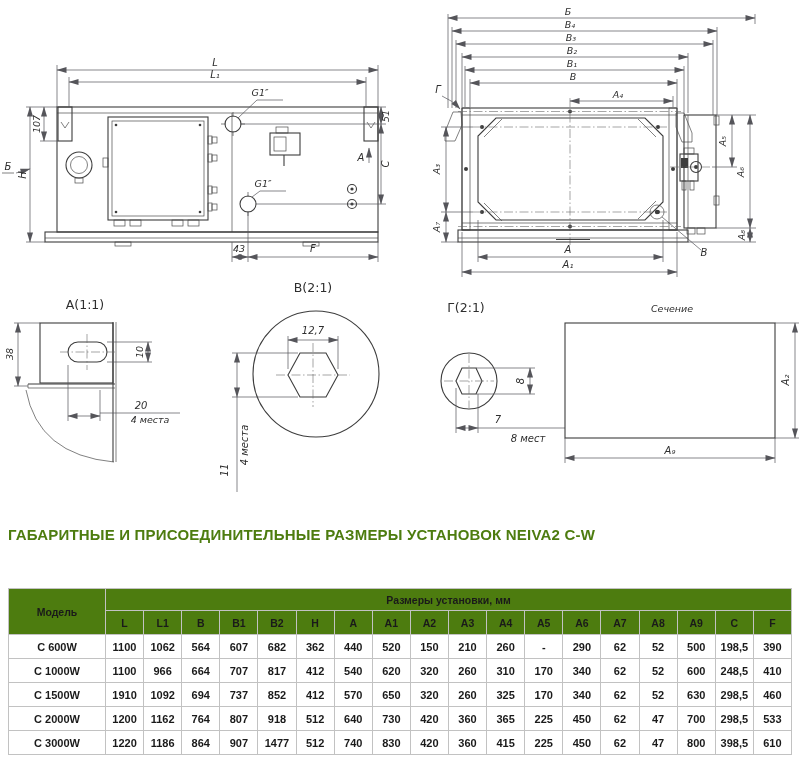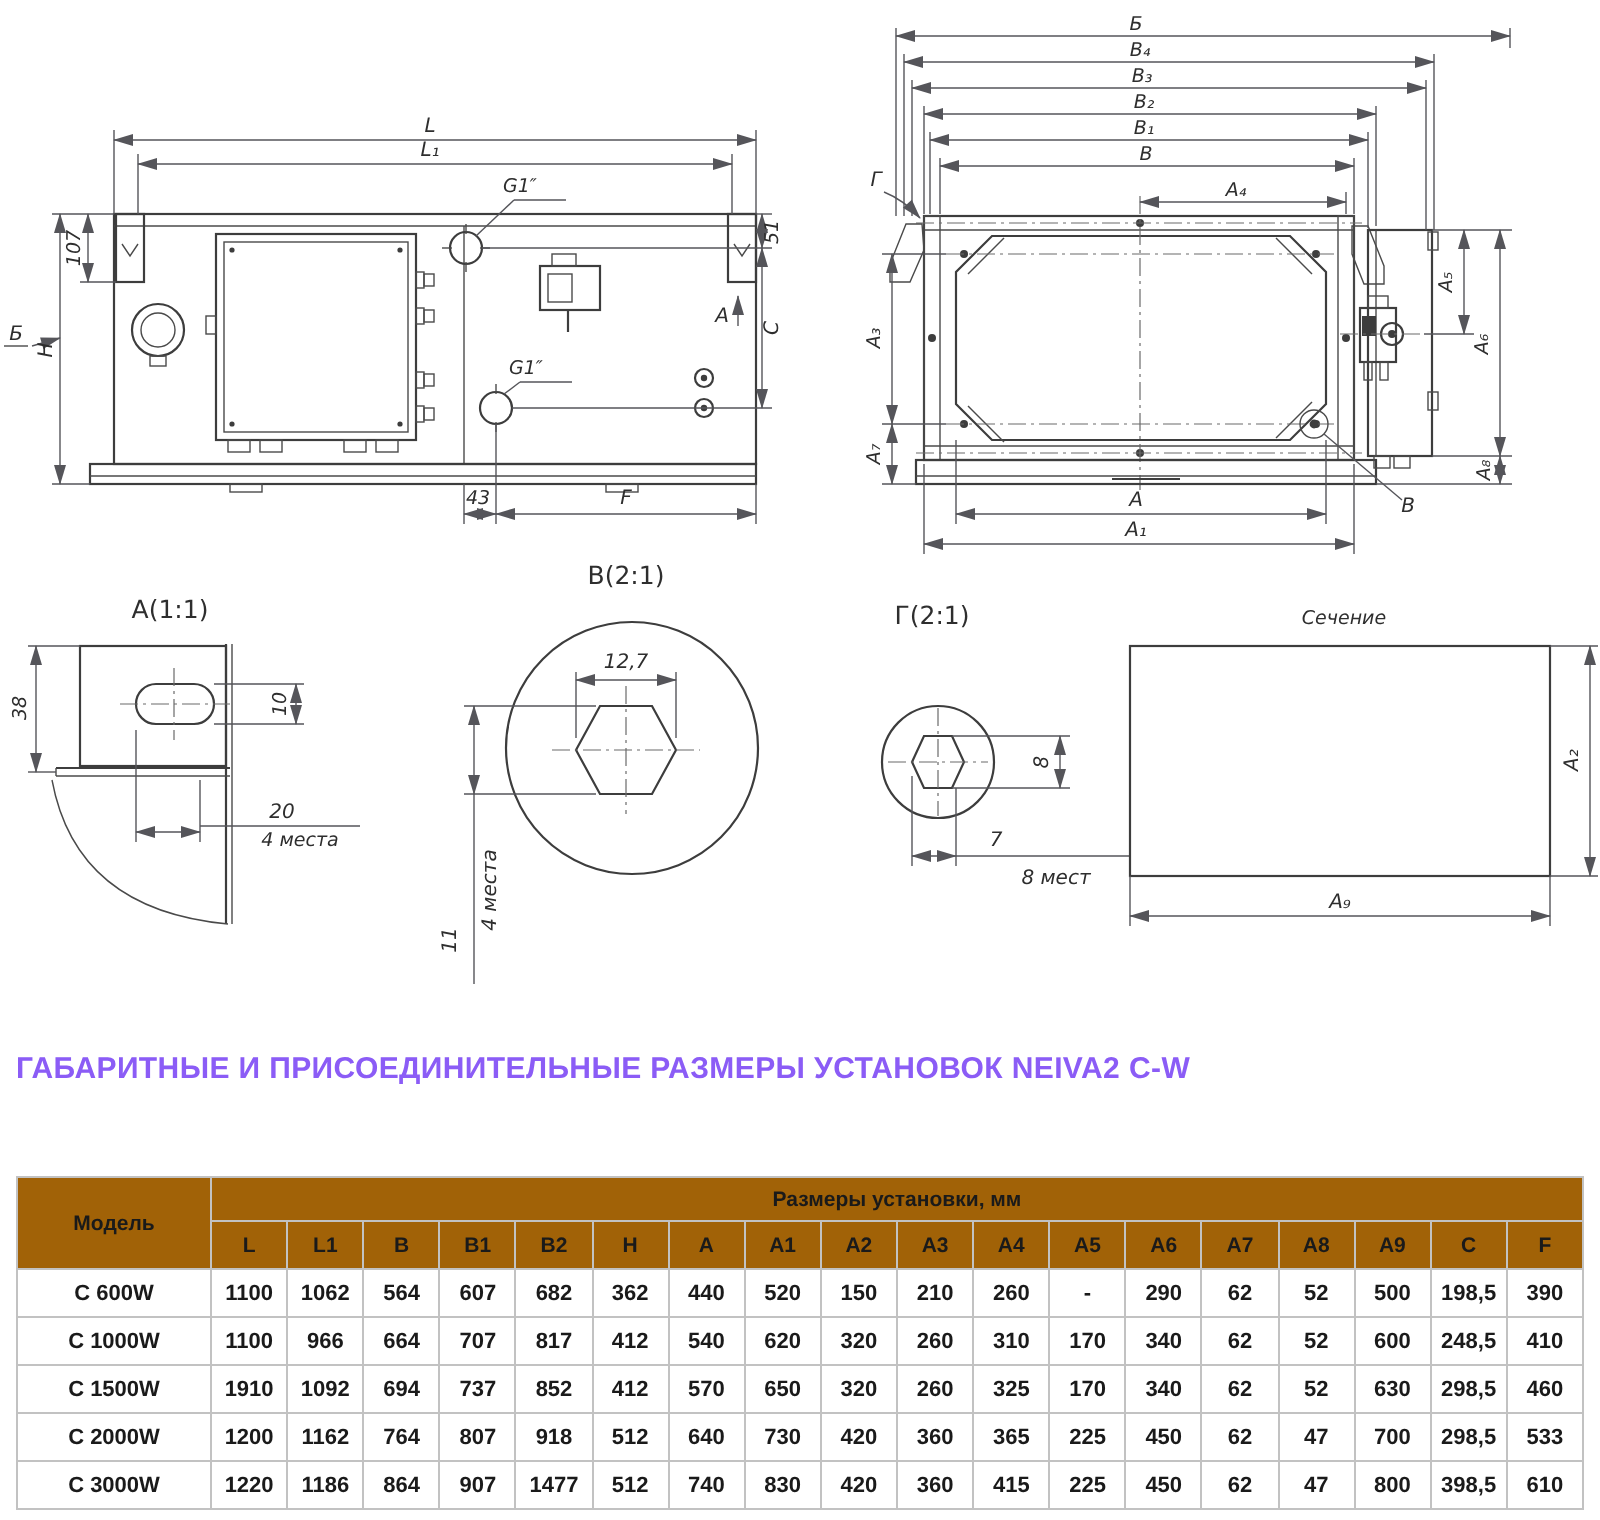--- a/index.html
+++ b/index.html
@@ -8,27 +8,27 @@
   svg text{text-anchor:middle;}
   .c  {stroke:#3d3d3d;stroke-width:1.1;fill:none;stroke-linejoin:miter;}
   .c2 {stroke:#4a4a4a;stroke-width:.7;fill:none;}
   .dim{stroke:#55555a;stroke-width:.7;fill:none;}
   .dd {stroke:#6a6a6a;stroke-width:.6;stroke-dasharray:9 2.5 1.5 2.5;fill:none;}
   .fill{fill:#3d3d3d;stroke:none;}
   .lbl{font:italic 10px "DejaVu Sans",sans-serif;fill:#2e2e2e;}
   .lbl-s{font:italic 9.5px "DejaVu Sans",sans-serif;fill:#2e2e2e;}
   .ttl{font:12.5px "DejaVu Sans",sans-serif;fill:#2e2e2e;}
   .ttl-i{font:italic 9.5px "DejaVu Sans",sans-serif;fill:#2e2e2e;}
-  .heading{position:absolute;left:8px;top:524px;width:784px;color:#8b5cf6;
+  .heading{position:absolute;left:8px;top:524px;width:784px;color:#4d7c0f;
            font-weight:bold;font-size:15px;line-height:1.5;letter-spacing:.2px;}
   table.dims{position:absolute;left:8px;top:588px;width:784px;border-collapse:collapse;
              table-layout:fixed;color:#1a1a1a;}
   table.dims th,table.dims td{border:1px solid #c2c2c2;text-align:center;vertical-align:middle;
              font-weight:bold;padding:0;}
-  table.dims thead th{background:#a16207;font-size:10.5px;}
+  table.dims thead th{background:#4d7c0f;font-size:10.5px;}
   table.dims td{font-size:11px;height:23px;}
   tr.grp th{height:21px;}
   tr.cols th{height:23px;}
 </style>
 </head>
 <body>
 
 <div id="stage">
 <svg width="800" height="525" viewBox="0 0 800 525">
   <defs>

